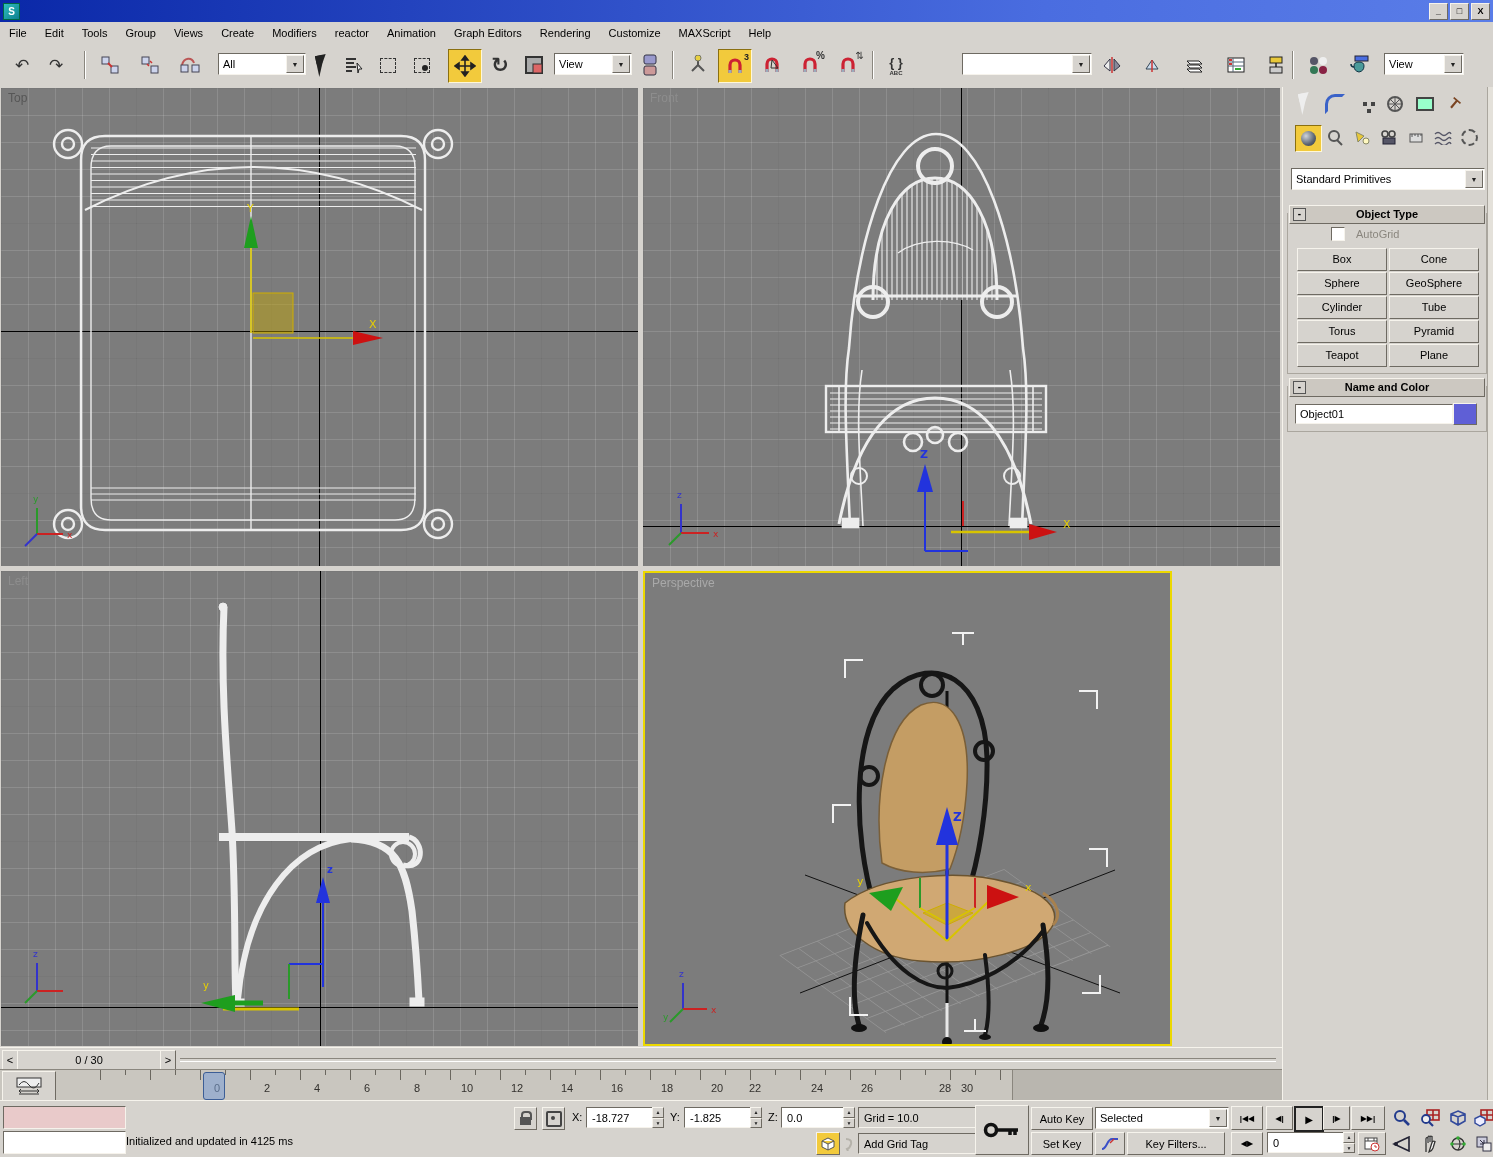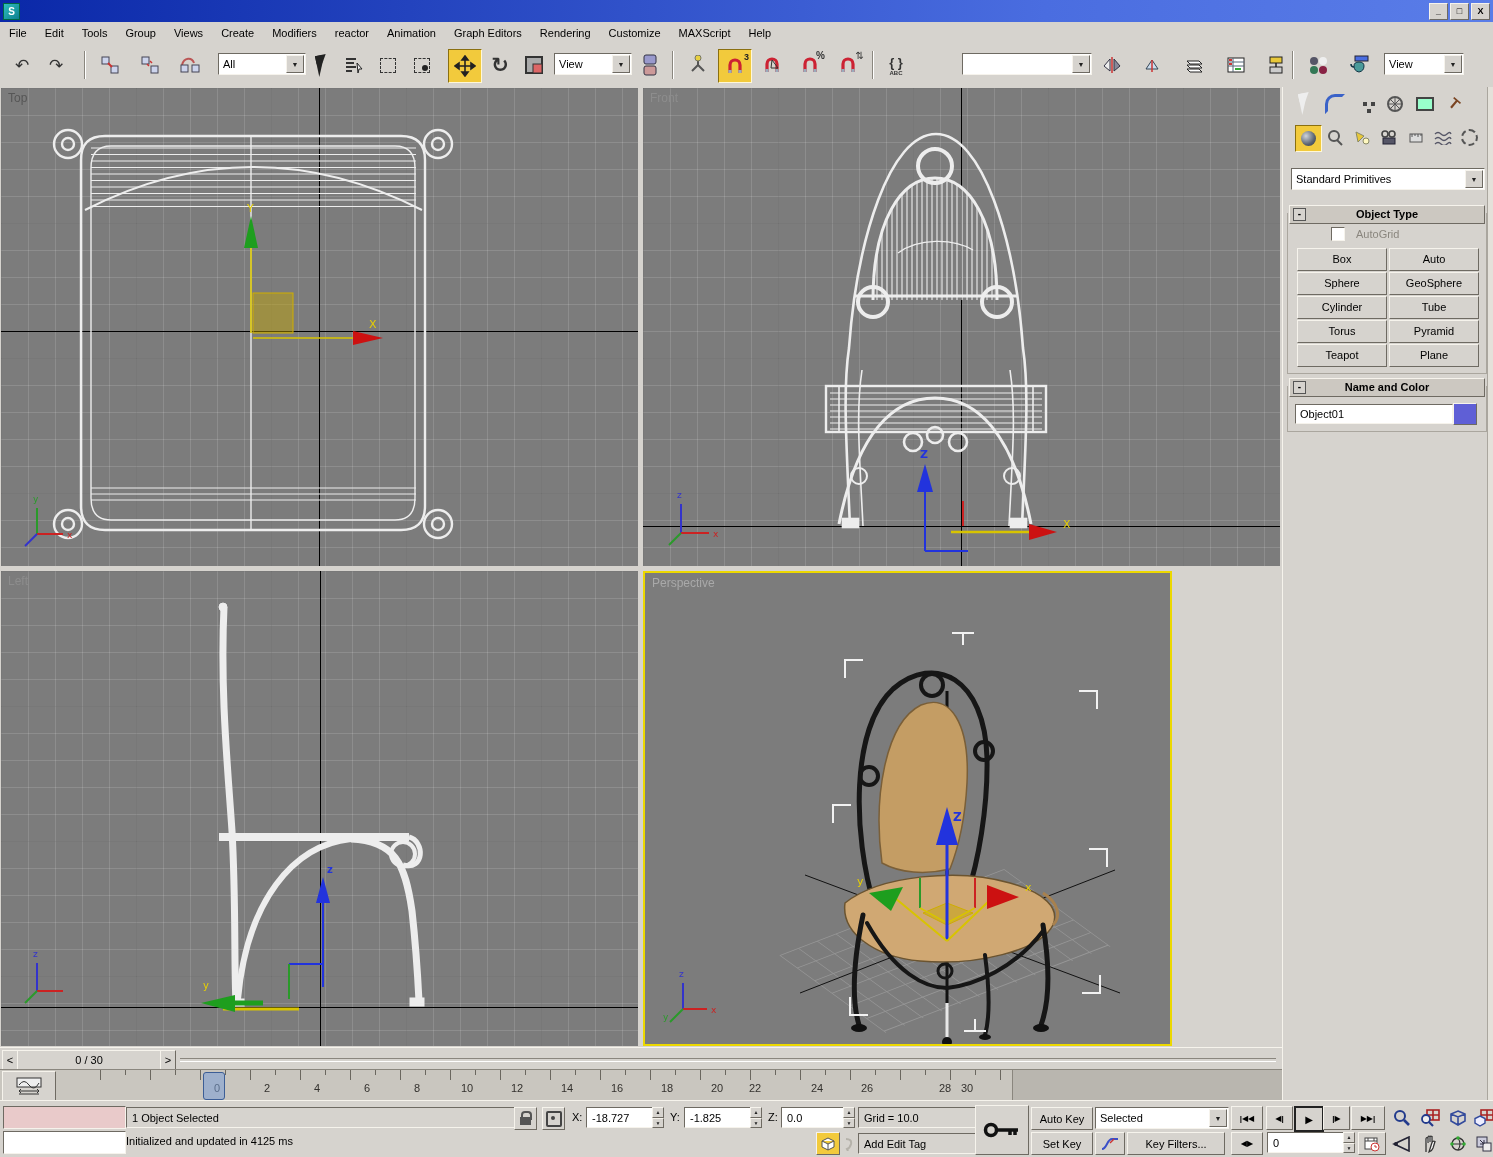--- a/index.html
+++ b/index.html
@@ -548,21 +548,21 @@
   <div class="rollbox" style="top:126px;height:160px"></div>
   <div class="rollhdr" style="top:118px">
     <span class="rollminus">-</span>
     <span>Object Type</span>
   </div>
   <div class="abs" style="left:48px;top:140px;display:flex;align-items:center;gap:11px">
     <span class="fieldw" style="width:12px;height:12px;display:inline-block"></span>
     <span style="color:#8a867e">AutoGrid</span>
   </div>
   <div class="otbtn" style="left:14px;top:161px">Box</div>
-  <div class="otbtn" style="left:106px;top:161px">Auto</div>
+  <div class="otbtn" style="left:106px;top:161px">Cone</div>
   <div class="otbtn" style="left:14px;top:185px">Sphere</div>
   <div class="otbtn" style="left:106px;top:185px">GeoSphere</div>
   <div class="otbtn" style="left:14px;top:209px">Cylinder</div>
   <div class="otbtn" style="left:106px;top:209px">Tube</div>
   <div class="otbtn" style="left:14px;top:233px">Torus</div>
   <div class="otbtn" style="left:106px;top:233px">Pyramid</div>
   <div class="otbtn" style="left:14px;top:257px">Teapot</div>
   <div class="otbtn" style="left:106px;top:257px">Plane</div>
 
   <div class="rollbox" style="top:299px;height:45px"></div>
@@ -612,21 +612,20 @@
   <span class="tbar-num" style="left:967px">30</span>
   <div class="abs" style="left:1012px;top:0;width:1px;height:31px;background:#8a867e"></div>
   <div class="abs" style="left:1013px;top:0;width:269px;height:31px;background:#b9b6af"></div>
   <div class="abs" style="left:203px;top:2px;width:20px;height:26px;background:rgba(122,158,215,.55);border:1px solid #3c5e96;border-radius:3px"></div>
 </div>
 
 <div id="statusbar" class="abs">
   <div class="sfield" style="left:3px;top:5px;width:116px;height:21px;background:#e9caca"></div>
   <div class="sfield" style="left:3px;top:30px;width:116px;height:21px;background:#ffffff"></div>
 
-  <div class="sfield" style="left:126px;top:6px;width:382px;height:19px;background:#d6d3ce">1 Object Selected</div>
   <div class="sbtn" style="left:514px;top:6px;width:21px;height:21px">
     <span style="position:relative;width:19px;height:19px;display:block">
         <span class="lockshackle"></span>
         <span class="lockbody"></span>
       </span>
   </div>
   <div class="sbtn" style="left:542px;top:6px;width:21px;height:21px">
       <span class="pivot-ic"></span>
     </div>
 
@@ -657,21 +656,21 @@
   <div class="sbtn" style="left:816px;top:31px;width:22px;height:21px;background:#f2ca3c">
     <svg width="14" height="14" viewBox="0 0 14 14">
         <path d="M7,1 L13,4 V10 L7,13 L1,10 V4 Z M1,4 L7,7 L13,4 M7,7 V13" fill="#fff" stroke="#555"></path>
       </svg>
   </div>
   <div class="sbtn" style="left:841px;top:33px;width:14px;height:18px;border-color:transparent;background:transparent">
     <svg width="10" height="14" viewBox="0 0 10 14">
         <path d="M2,2 q6,0 5,5 q-1,4 -4,5 l1,2" fill="none" stroke="#b5b2aa" stroke-width="2"></path>
       </svg>
   </div>
-  <div class="sfield" style="left:858px;top:32px;width:112px;height:19px">Add Edit Tag</div>
+  <div class="sfield" style="left:858px;top:32px;width:112px;height:19px">Add Grid Tag</div>
 
   <div class="sbtn" style="left:975px;top:4px;width:52px;height:48px">
     <svg width="38" height="20" viewBox="0 0 38 20">
         <circle cx="8" cy="10" r="5.5" fill="none" stroke="#111" stroke-width="3.5"></circle>
         <path d="M14,10 H35 M27,10 v5 M32,10 v5" stroke="#111" stroke-width="3.5"></path>
       </svg>
   </div>
   <div class="sbtn" style="left:1031px;top:6px;width:60px;height:21px">Auto Key</div>
   <div class="sbtn" style="left:1031px;top:31px;width:60px;height:21px">Set Key</div>
   <div class="dd" style="left:1095px;top:6px;width:128px;position:absolute">

